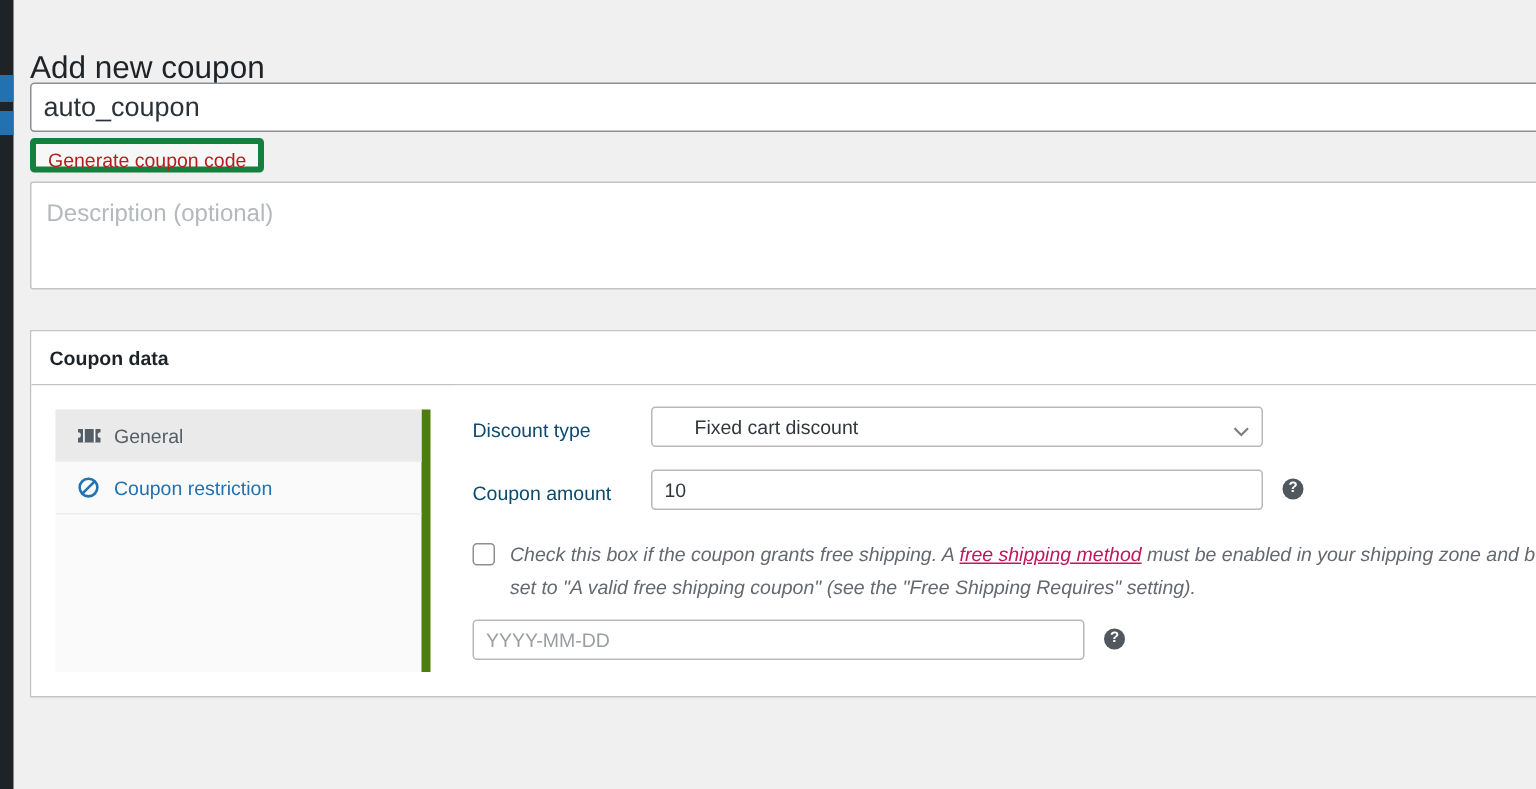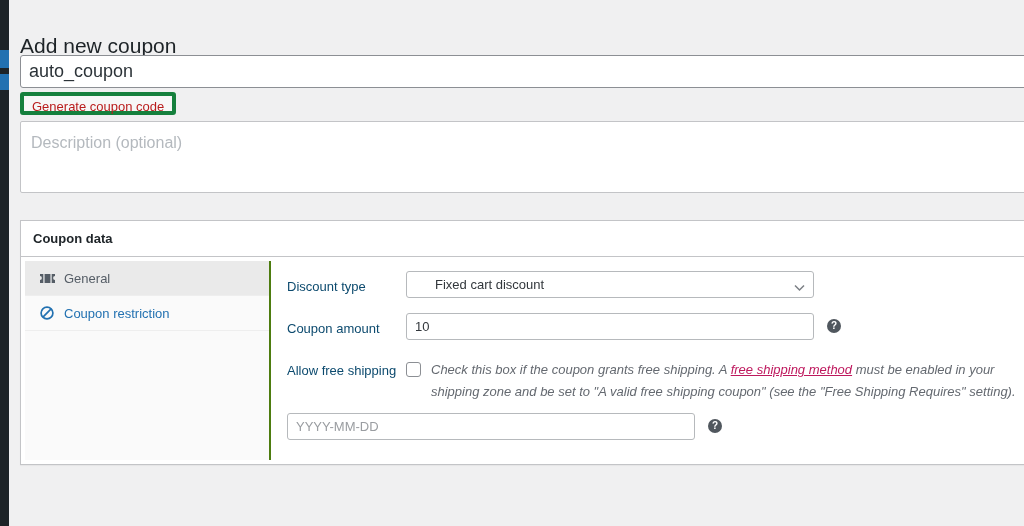--- a/index.html
+++ b/index.html
@@ -143,23 +143,23 @@
     display: flex;
     min-height: 193px;
     background: #ffffff;
   }
 
   
   #coupon-tabs {
     width: 244px;
     flex: 0 0 244px;
     background: #fafafa;
-    border-right: 2px solid #4d7c0f;
+    border-right: 6px solid #4d7c0f;
     padding: 0;
-    margin: 4px;
+    margin: 16px;
     list-style: none;
   }
   .coupon-tab {
     display: flex;
     align-items: center;
     height: 35px;
     padding-left: 13px;
     border-bottom: 1px solid #eeeeee;
     font-size: 13px;
     color: #2271b1;
@@ -352,21 +352,20 @@
 
         <div class="form-row">
           <div class="row-label">Coupon amount</div>
           <div class="row-field">
             <input class="wc-input" type="text" value="10" style="">
             <span class="help-tip">?</span>
           </div>
         </div>
 
         <div class="form-row checkbox-row">
-          <div class="row-label">Allow free shipping</div>
           <div class="row-field">
             <input class="wc-checkbox" type="checkbox" style="">
             <span class="checkbox-desc"><span>Check this box if the coupon grants free shipping. A </span><a href="#">free shipping method</a><span> must be enabled in your shipping zone and be set to "A valid free shipping coupon" (see the "Free Shipping Requires" setting).</span></span>
           </div>
         </div>
 
         <div class="form-row">
           <div class="row-field">
             <input class="wc-input" type="text" placeholder="YYYY-MM-DD" style="">
             <span class="help-tip">?</span>

